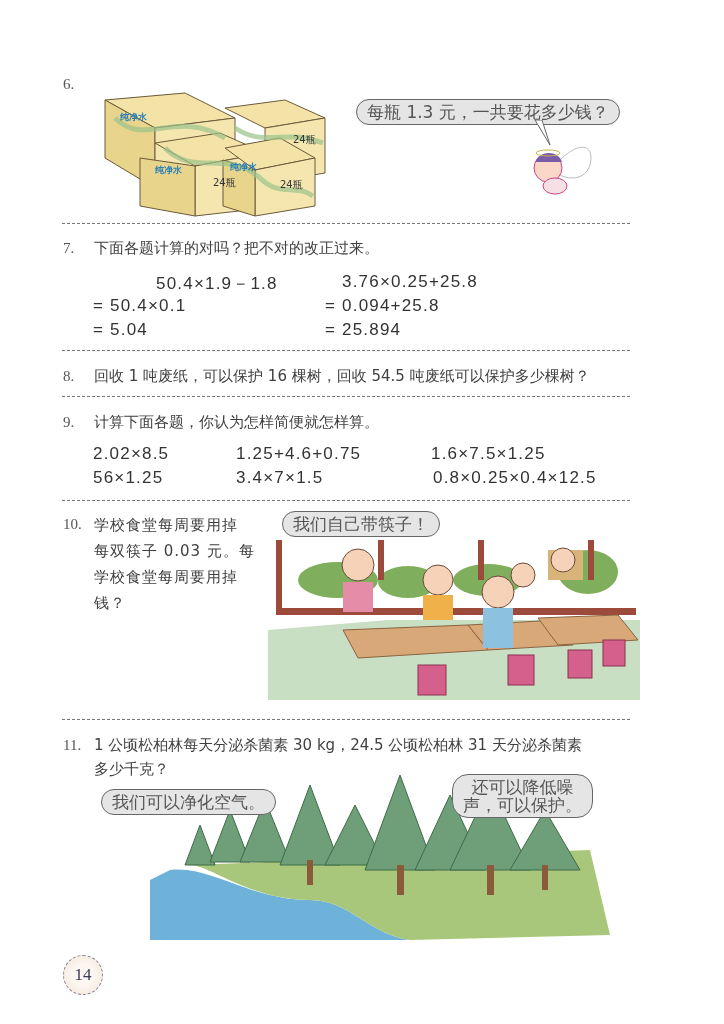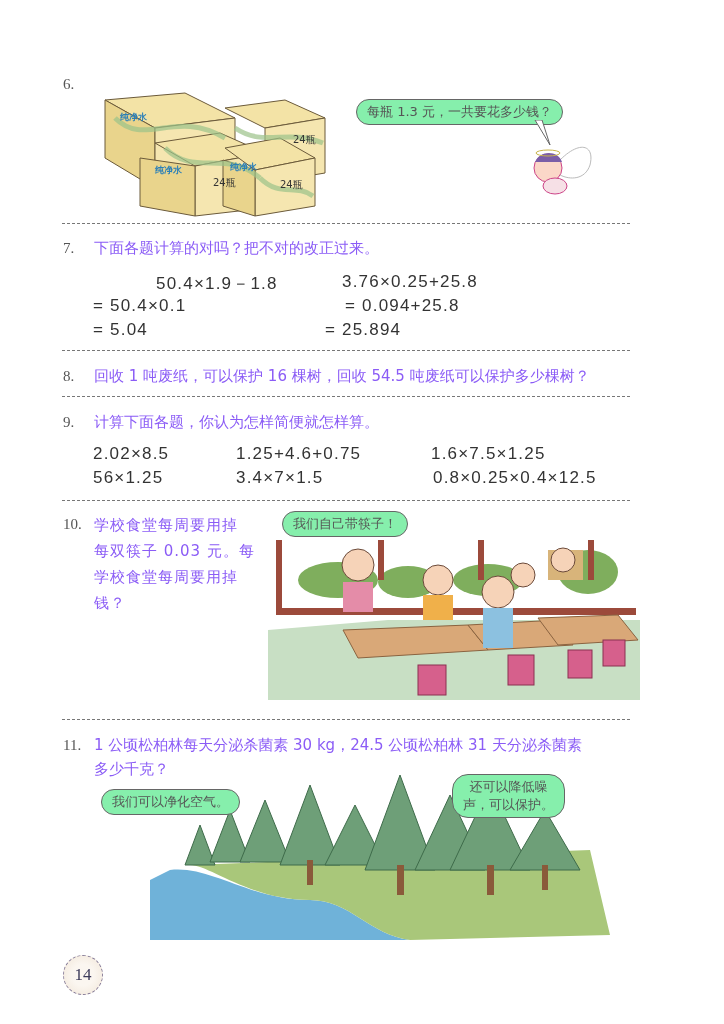--- a/index.html
+++ b/index.html
@@ -1,24 +1,24 @@
 <!DOCTYPE html>
 <html><head>
 <meta charset="utf-8">
 <style>
   html, body { margin: 0; padding: 0; background: #ffffff; }
   body { width: 724px; height: 1024px; position: relative; overflow: hidden;
          font-family: "DejaVu Sans", "Liberation Sans", sans-serif; color: #2a2a2a; }
   .abs { position: absolute; }
   .num { font-family: "Liberation Serif", "DejaVu Serif", serif; color: #555; font-size: 15px; }
-  .q { font-size: 15px; line-height: 24px; color: #8b5cf6; }
+  .q { font-size: 15px; line-height: 24px; color: #404040; }
   .math { font-family: "Liberation Sans", "DejaVu Sans", sans-serif; font-size: 17px; letter-spacing: 1.2px; color: #333; }
   .dash { position: absolute; left: 62px; width: 568px; height: 0; border-top: 1px dashed #777; }
-  .bubble { position: absolute; border: 1px solid #666; border-radius: 14px; background: #86efac;
-            font-size: 13px; color: #555; padding: 3px 10px; line-height: 18px; }
+  .bubble { position: absolute; border: 1px solid #666; border-radius: 14px; background: #e5e5e5;
+            font-size: 17px; color: #555; padding: 3px 10px; line-height: 18px; }
   .page-badge { position: absolute; left: 63px; top: 955px; width: 38px; height: 38px; border-radius: 50%;
                 background: radial-gradient(circle, #fbf6f0 40%, #f1e6d8 100%); border: 1px dashed #8a7f9a;
                 display:flex; align-items:center; justify-content:center;
                 font-family: "Liberation Serif", serif; font-size: 17px; color: #3c3a5a; }
 </style>
 </head>
 <body>
 
 <div class="abs num" style="left:63px;top:76px;">6.</div>
 <svg class="abs" style="left:95px;top:88px;" width="235" height="130">
@@ -58,21 +58,21 @@
   <ellipse cx="45" cy="66" rx="12" ry="8" fill="#f6e0e6" stroke="#c48"></ellipse>
 </svg>
 <div class="dash" style="top:223px;"></div>
 
 <div class="abs num" style="left:63px;top:240px;">7.</div>
 <div class="abs q" style="left:94px;top:236px;">下面各题计算的对吗？把不对的改正过来。</div>
 <div class="abs math" style="left:112px;top:272px;margin-left:44px;">50.4×1.9－1.8</div>
 <div class="abs math" style="left:93px;top:296px;">= 50.4×0.1</div>
 <div class="abs math" style="left:93px;top:320px;">= 5.04</div>
 <div class="abs math" style="left:342px;top:272px;">3.76×0.25+25.8</div>
-<div class="abs math" style="left:325px;top:296px;margin-left:20px;">= 0.094+25.8</div>
+<div class="abs math" style="left:325px;top:296px;">= 0.094+25.8</div>
 <div class="abs math" style="left:325px;top:320px;">= 25.894</div>
 <div class="dash" style="top:350px;"></div>
 
 <div class="abs num" style="left:63px;top:368px;">8.</div>
 <div class="abs q" style="left:94px;top:364px;text-align:center;">回收 1 吨废纸，可以保护 16 棵树，回收 54.5 吨废纸可以保护多少棵树？</div>
 <div class="dash" style="top:396px;"></div>
 
 <div class="abs num" style="left:63px;top:414px;">9.</div>
 <div class="abs q" style="left:94px;top:410px;">计算下面各题，你认为怎样简便就怎样算。</div>
 <div class="abs math" style="left:93px;top:444px;">2.02×8.5</div>

